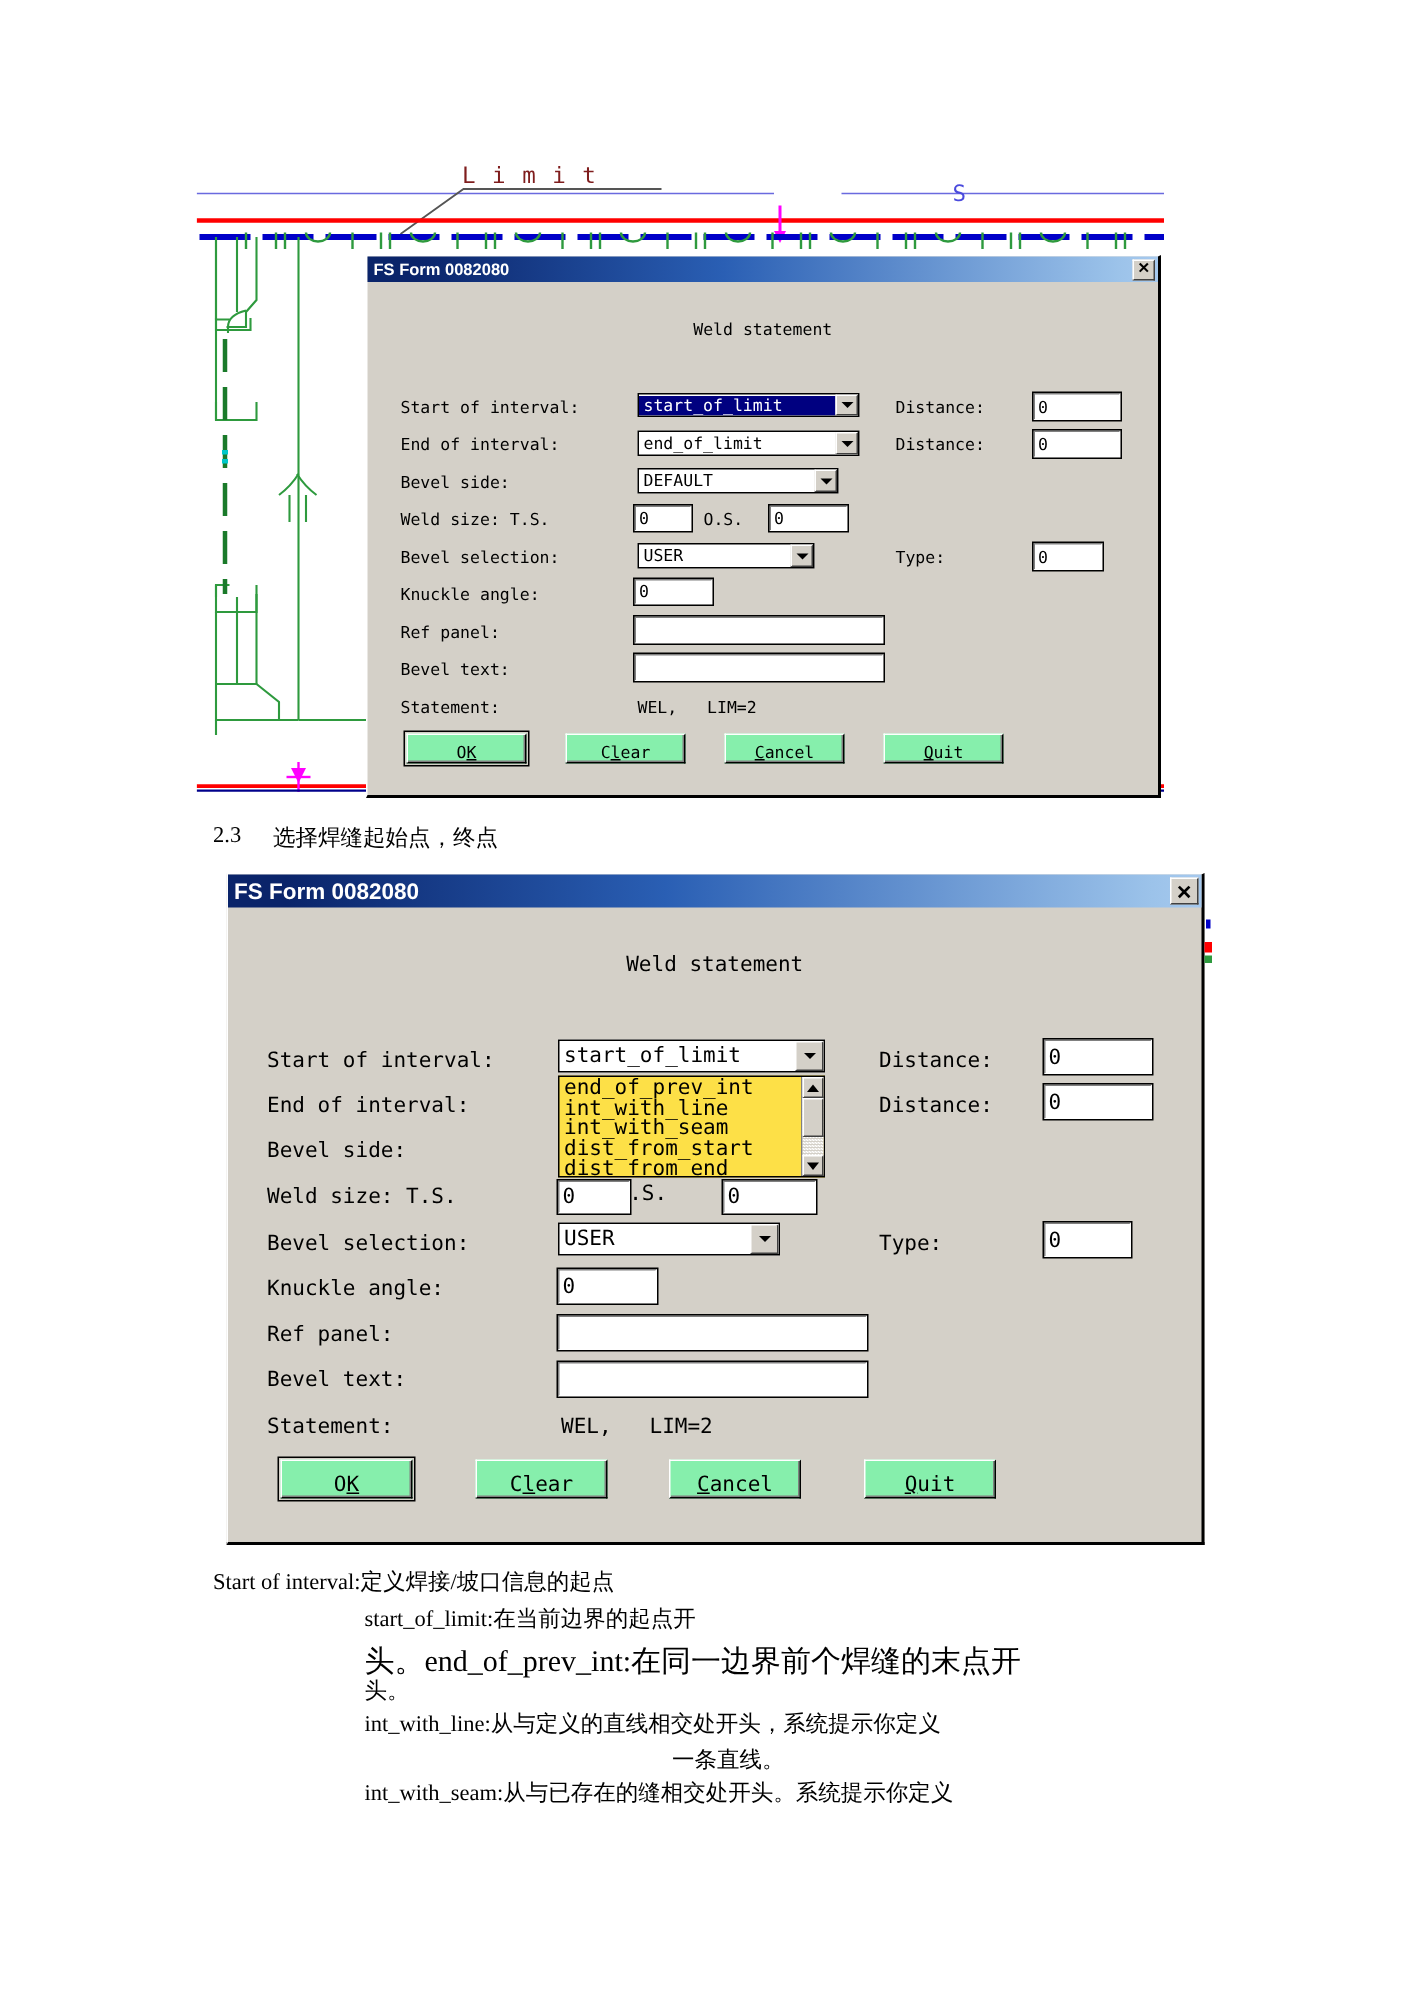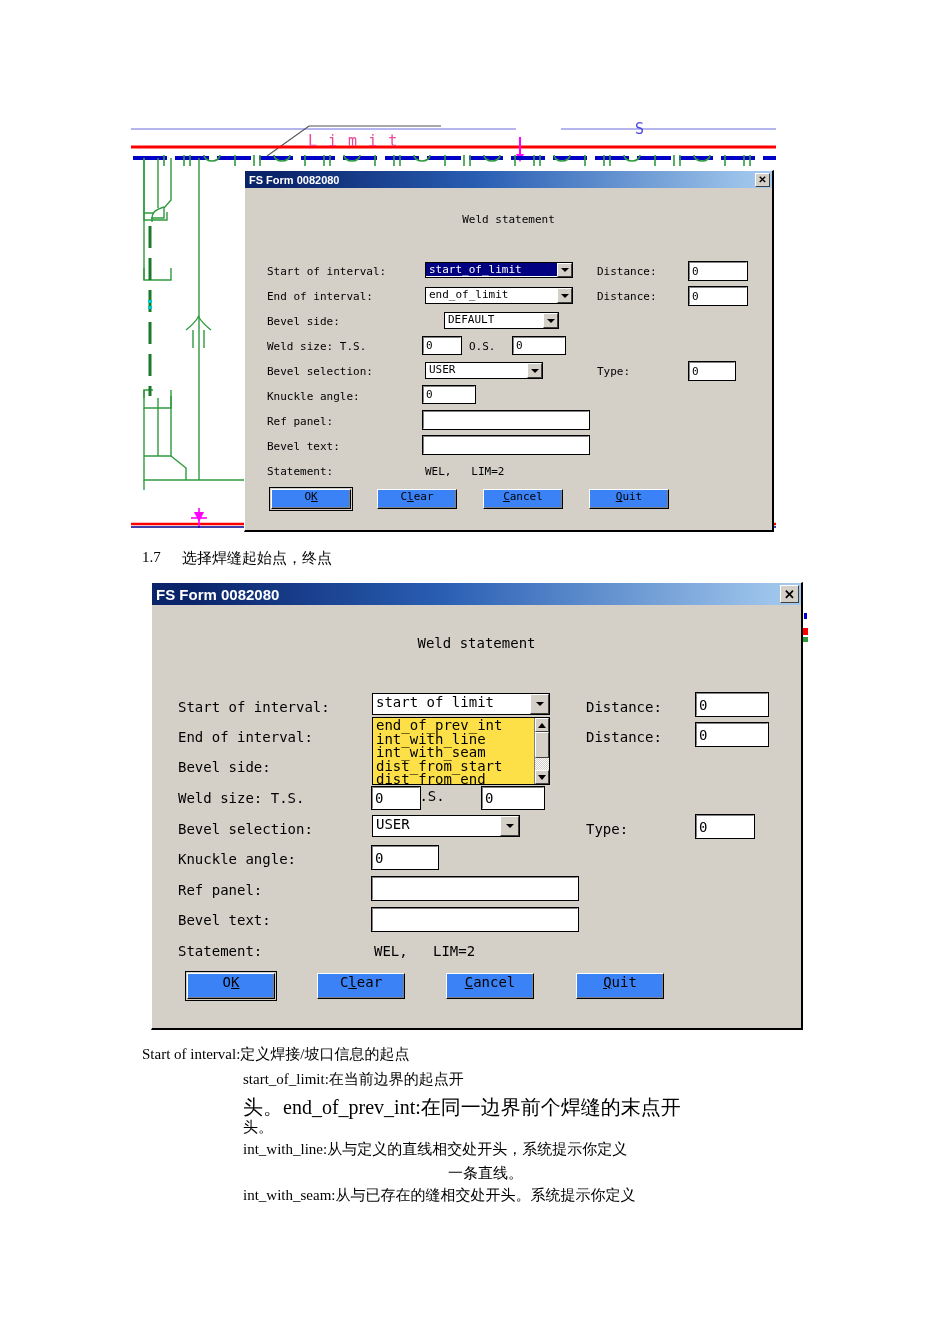--- a/index.html
+++ b/index.html
@@ -54,44 +54,44 @@
     border-top:1px solid #808080;border-left:1px solid #808080;
     border-right:1px solid #ffffff;border-bottom:1px solid #ffffff;
     outline:1px solid #000;outline-offset:0px;
     color:#000;display:flex;align-items:center;
     padding-left:2px;overflow:hidden;white-space:nowrap;
     font-family:"DejaVu Sans Mono","Liberation Mono",monospace;
   }
   .combo{
     position:absolute;box-sizing:border-box;background:#ffffff;
     border:1px solid #000;
-    display:flex;align-items:flex-start;
+    display:flex;align-items:center;
     color:#000;overflow:hidden;white-space:nowrap;
     font-family:"DejaVu Sans Mono","Liberation Mono",monospace;
   }
   .combo .txt{flex:1;padding-left:3px;overflow:hidden;white-space:nowrap;}
   .combo.sel .txt{background:#000080;color:#ffffff;}
   .arrow{
     width:15px;align-self:stretch;background:#d4d0c8;
     border-top:1px solid #ffffff;border-left:1px solid #ffffff;
     border-right:1px solid #404040;border-bottom:1px solid #404040;
     display:flex;align-items:center;justify-content:center;
     box-sizing:border-box;flex:0 0 auto;
   }
   .arrow i{
     display:block;width:0;height:0;
     border-left:4px solid transparent;border-right:4px solid transparent;
     border-top:4px solid #000;
   }
   .btn{
-    position:absolute;box-sizing:border-box;background:#3b82f6;
+    position:absolute;box-sizing:border-box;background:#86efac;
     border-top:1px solid #ffffff;border-left:1px solid #ffffff;
     border-right:1px solid #000;border-bottom:1px solid #000;
     box-shadow:inset -1px -1px 0 #808080;
-    display:flex;align-items:flex-start;justify-content:center;
+    display:flex;align-items:flex-end;justify-content:center;
     font-family:"DejaVu Sans Mono","Liberation Mono",monospace;
     color:#000;
   }
   .btn.def{outline:1px solid #000;outline-offset:1px;}
   .btn u{text-decoration:underline;}
   .statval{position:absolute;white-space:pre;color:#000;
     font-family:"DejaVu Sans Mono","Liberation Mono",monospace;}
 
   
   .droplist{
@@ -241,21 +241,21 @@
 
     <rect x="17" y="192" width="4" height="3" fill="#00c8c8"></rect>
     <rect x="17" y="198" width="4" height="3" fill="#00c8c8"></rect>
 
     <line x1="68" y1="400" x2="68" y2="424" stroke="#ff00ff" stroke-width="1.6"></line>
     <line x1="60" y1="410" x2="76" y2="410" stroke="#ff00ff" stroke-width="1.6"></line>
     <polygon points="63,404 73,404 68,414" fill="#ff00ff"></polygon>
 
     <line x1="0" y1="419" x2="645" y2="419" stroke="#00008b" stroke-width="1.5"></line>
   </svg>
-  <div class="doc" style="left:177px;top:0px;font-family:'DejaVu Sans Mono','Liberation Mono',monospace;font-size:15px;color:#ec4899;letter-spacing:1px;margin-top:24px;">L i m i t</div>
+  <div class="doc" style="left:177px;top:0px;font-family:'DejaVu Sans Mono','Liberation Mono',monospace;font-size:15px;color:#7f1d1d;letter-spacing:1px;">L i m i t</div>
   <div class="doc" style="left:504px;top:12px;font-family:'DejaVu Sans Mono','Liberation Mono',monospace;font-size:15px;color:#4a4add;">S</div>
 </div>
 
 <div class="dlg" id="dlg1" style="left:244px;top:170px;width:530px;height:362px;">
   <div class="titlebar">
     <span class="ttl">FS Form 0082080</span>
     <span class="closebtn">✕</span>
   </div>
 
   <div class="formtitle" style="position:absolute;left:0;top:42px;width:100%;font-size:11px;">Weld statement</div>
@@ -279,21 +279,21 @@
     <span class="arrow">
         <i></i>
       </span>
   </div>
   <div class="combo" style="left:180px;top:116px;width:148px;height:17px;font-size:11px;">
     <span class="txt">end_of_limit</span>
     <span class="arrow">
         <i></i>
       </span>
   </div>
-  <div class="combo" style="left:180px;top:141px;width:115px;height:17px;font-size:11px;margin-left:19px;">
+  <div class="combo" style="left:180px;top:141px;width:134px;height:17px;font-size:11px;">
     <span class="txt">DEFAULT</span>
     <span class="arrow">
         <i></i>
       </span>
   </div>
   <div class="combo" style="left:180px;top:191px;width:118px;height:17px;font-size:11px;">
     <span class="txt">USER</span>
     <span class="arrow">
         <i></i>
       </span>
@@ -317,21 +317,21 @@
       <span>C<u>l</u>ear</span>
     </div>
   <div class="btn" style="left:238px;top:318px;width:80px;height:20px;font-size:11px;">
       <span><u>C</u>ancel</span>
     </div>
   <div class="btn" style="left:344px;top:318px;width:80px;height:20px;font-size:11px;">
       <span><u>Q</u>uit</span>
     </div>
 </div>
 
-<div class="doc" style="left:142px;top:549px;font-size:15px;">1.7</div>
+<div class="doc" style="left:142px;top:549px;font-size:15px;">2.3</div>
 <div class="doc" style="left:182px;top:549px;font-size:15px;">选择焊缝起始点，终点</div>
 
 <div class="dlg" id="dlg2" style="left:151px;top:582px;width:652px;height:448px;">
   <div class="titlebar" style="height:22px;">
     <span class="ttl" style="font-size:15px;">FS Form 0082080</span>
     <span class="closebtn" style="width:19px;height:18px;font-size:13px;">✕</span>
   </div>
 
   <div class="formtitle" style="position:absolute;left:0;top:52px;width:100%;font-size:14px;">Weld statement</div>
 

